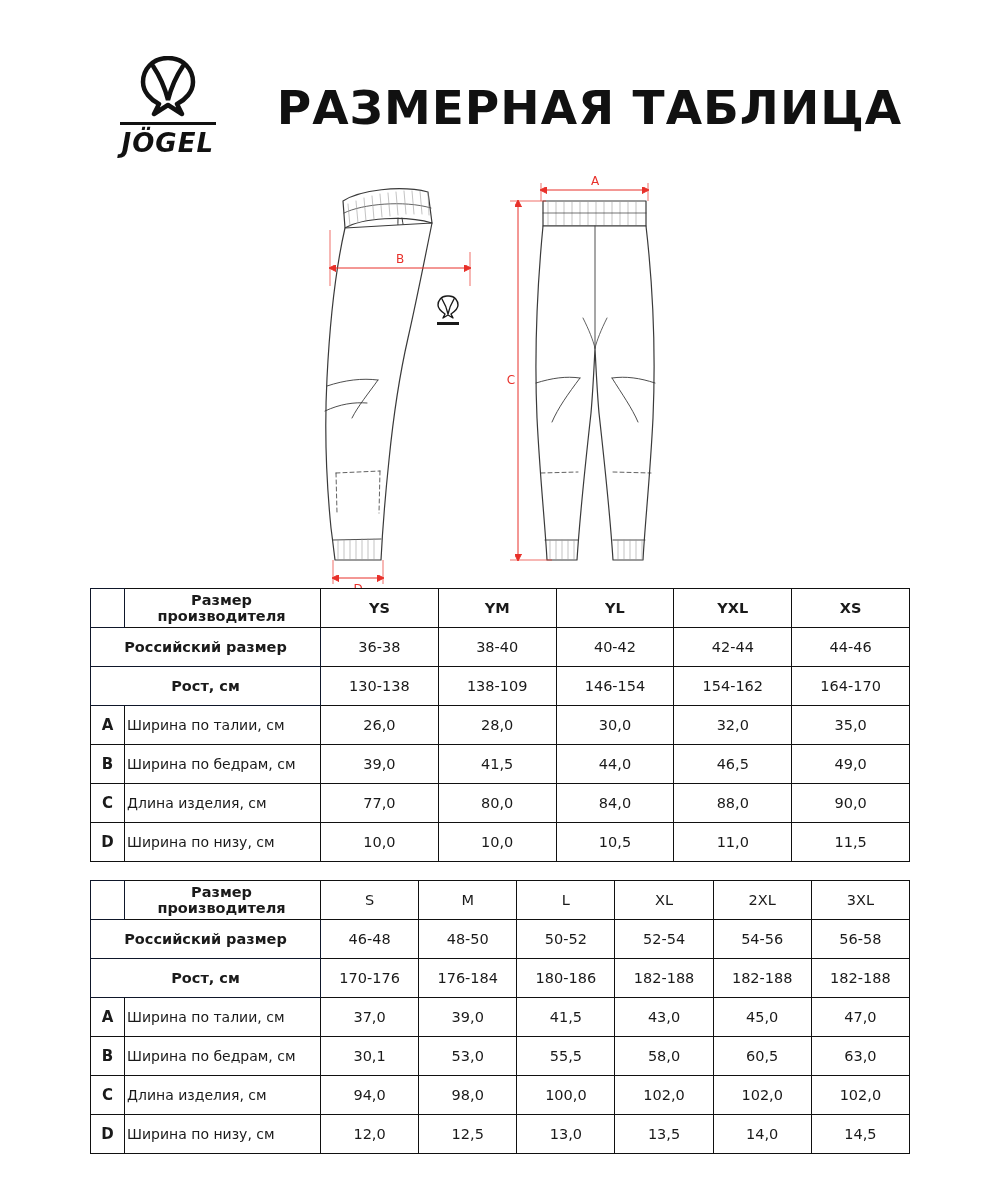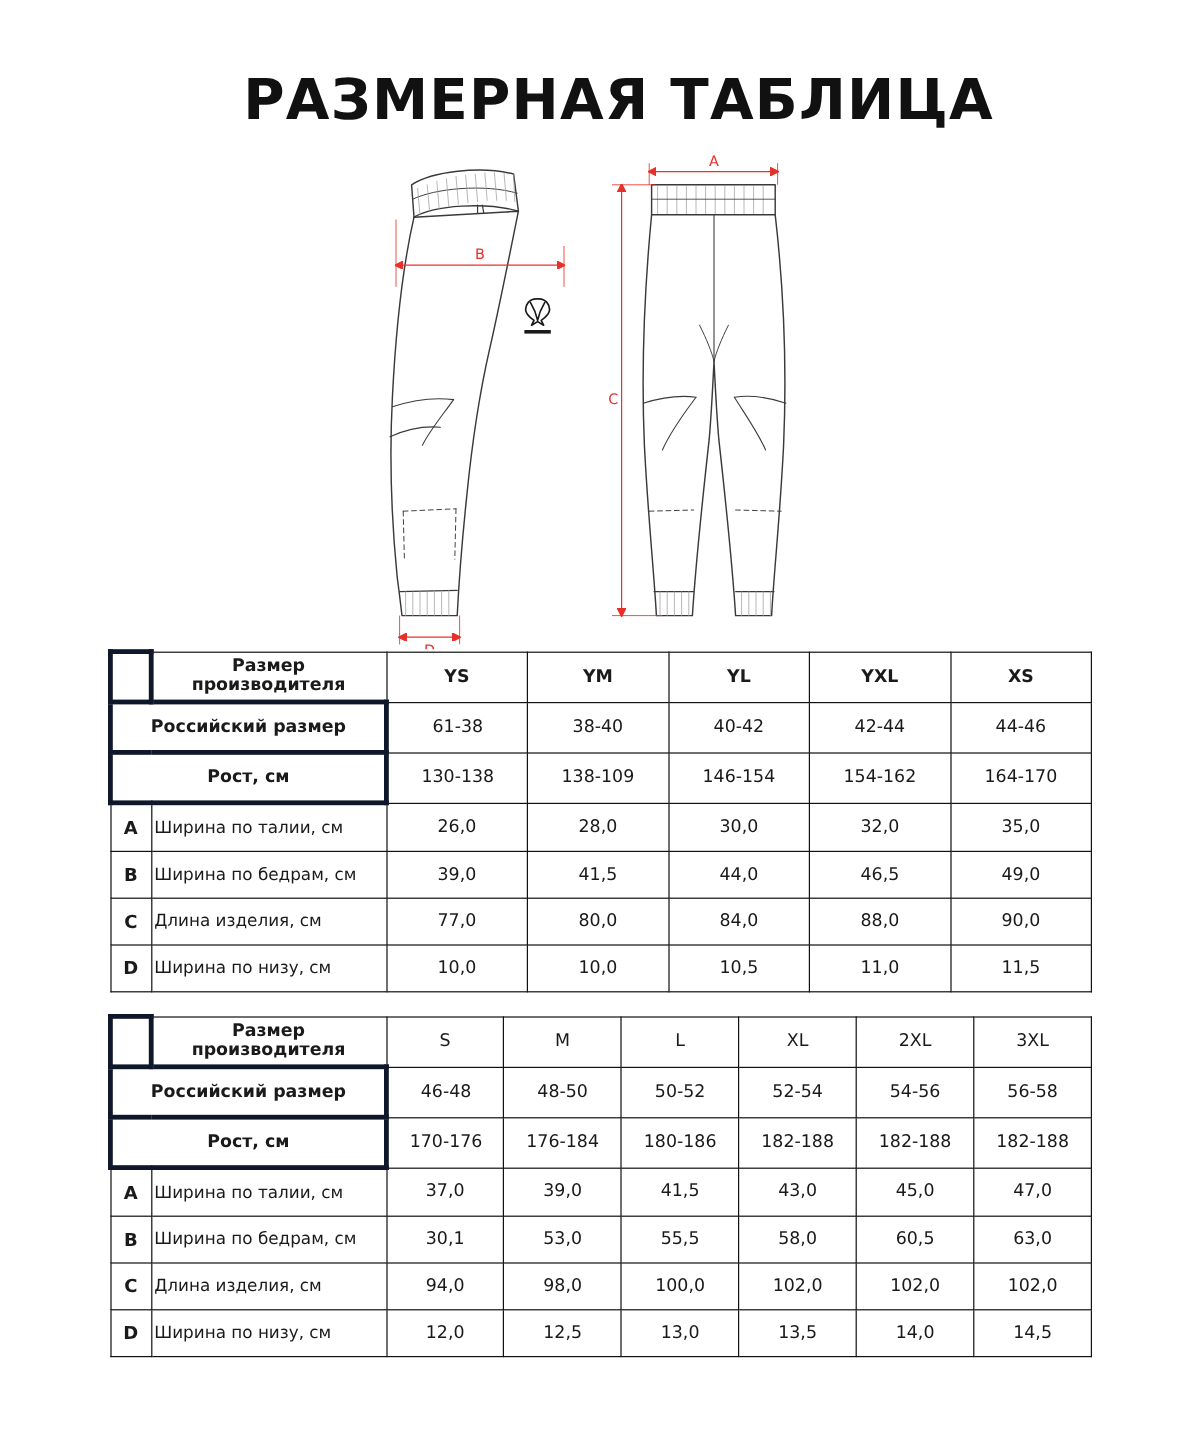--- a/index.html
+++ b/index.html
@@ -83,26 +83,34 @@
     font-size: 14.5px;
     font-weight: 400;
     padding: 0 2px;
   }
   .col-letter { width: 34px; font-weight: 700; font-size: 15px; }
   .col-label  { width: 196px; text-align: left; font-size: 14px; }
   .hdr-label  { font-weight: 700; text-align: center; font-size: 14.5px; }
   .row-head   { font-weight: 700; }
   .span-label { text-align: center; padding-left: 0; }
   .val { font-size: 14.5px; }
-  .blank { border: 4px solid #0f172a; }
+  .blank { border: 1px solid #0f172a; }
 </style>
 </head>
 <body>
 
 <div class="header">
+  <div class="logo-block">
+    <svg class="logo-mark" viewBox="0 0 74 62">
+      <path d="M37 2 C21 2 12 14 12 26 C12 36 20 44 28 48 L23 58 L37 49 L51 58 L46 48 C54 44 62 36 62 26 C62 14 53 2 37 2 Z" fill="none" stroke="#111" stroke-width="4.5" stroke-linejoin="round"></path>
+      <path d="M22 10 C30 22 34 32 37 44 C40 32 44 22 52 10" fill="none" stroke="#111" stroke-width="4.5" stroke-linecap="round"></path>
+    </svg>
+    <div class="logo-divider"></div>
+    <div class="logo-word">JÖGEL</div>
+  </div>
   <div class="title">РАЗМЕРНАЯ ТАБЛИЦА</div>
 </div>
 
 <div class="figures">
   <svg width="1000" height="420" viewBox="0 0 1000 420">
     <g fill="none" stroke="#3a3a3a" stroke-width="1.2" stroke-linejoin="round" stroke-linecap="round">
 
       <g>
 
         <path d="M343 33 C360 22 400 17 428 24 L432 55 C405 47 362 50 345 60 Z" fill="#fff"></path>
@@ -264,21 +272,21 @@
         <td class="col-label hdr-label span-label">Размер производителя</td>
         <td class="val row-head">YS</td>
         <td class="val row-head">YM</td>
         <td class="val row-head">YL</td>
         <td class="val row-head">YXL</td>
         <td class="val row-head">XS</td>
       </tr>
 
       <tr>
         <td class="blank" colspan="2" style="text-align:center;font-weight:700">Российский размер</td>
-        <td class="val">61-38</td>
+        <td class="val">36-38</td>
         <td class="val">38-40</td>
         <td class="val">40-42</td>
         <td class="val">42-44</td>
         <td class="val">44-46</td>
       </tr>
 
       <tr>
         <td class="blank" colspan="2" style="text-align:center;font-weight:700">Рост, см</td>
         <td class="val">130-138</td>
         <td class="val">138-109</td>

